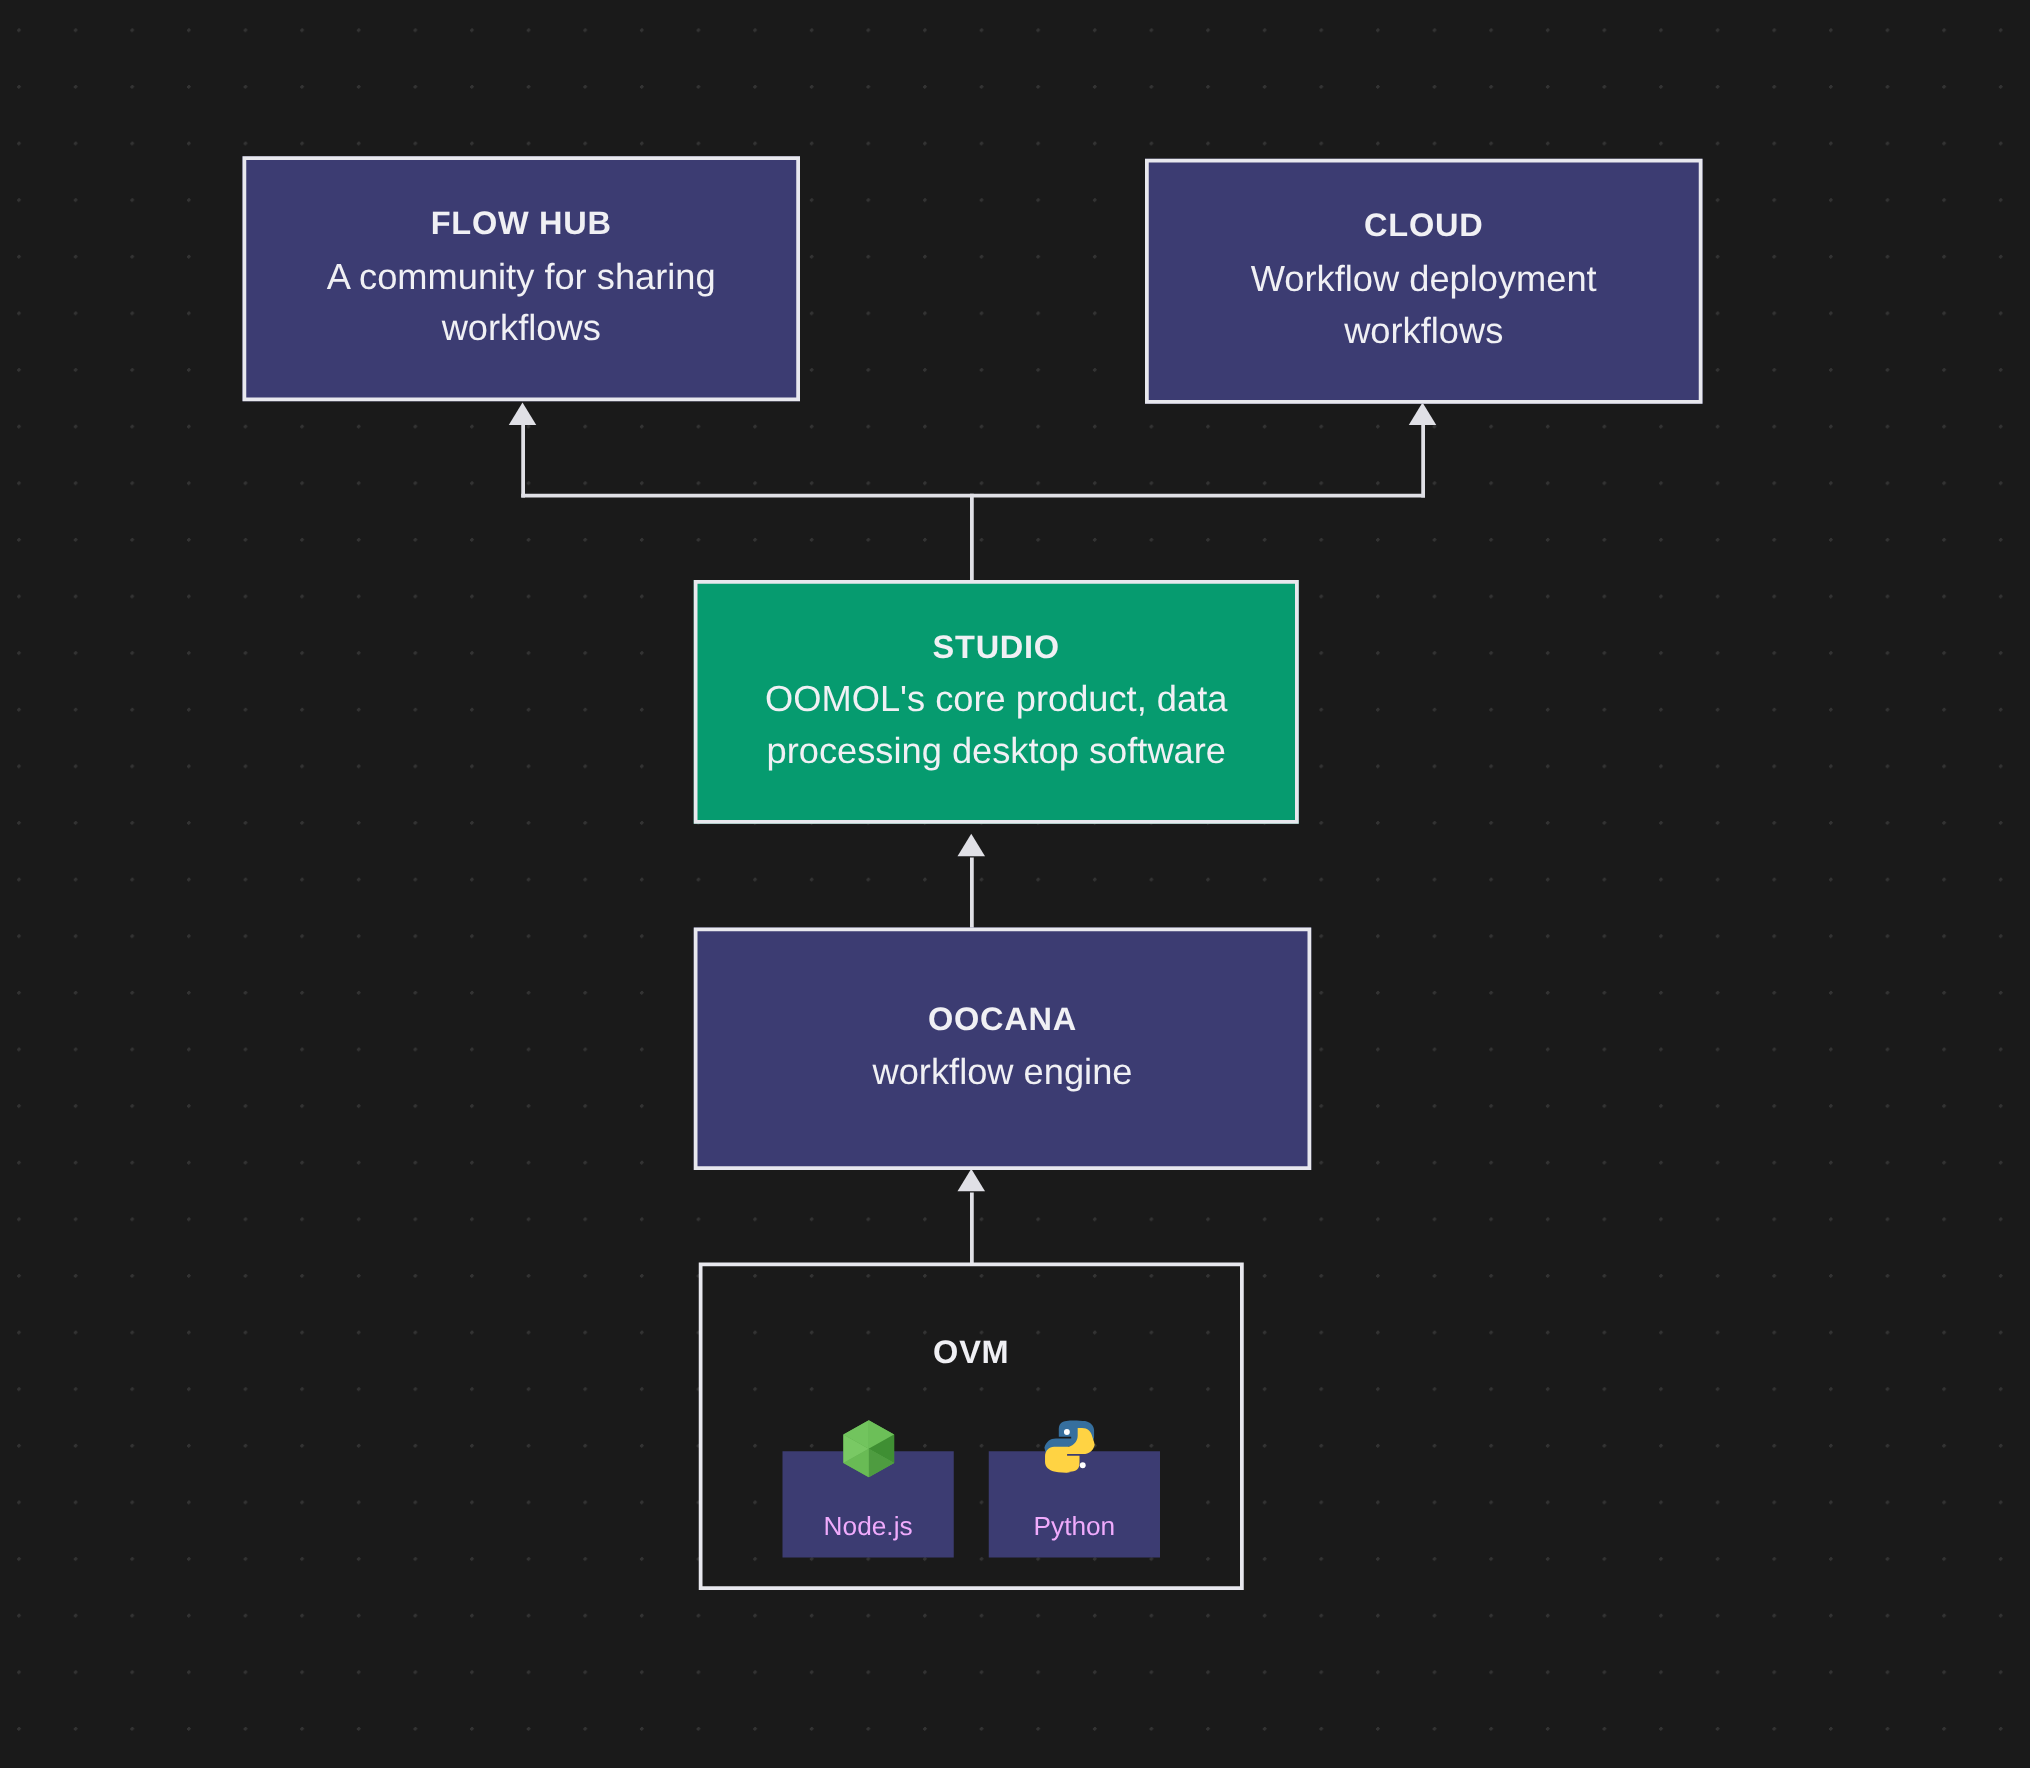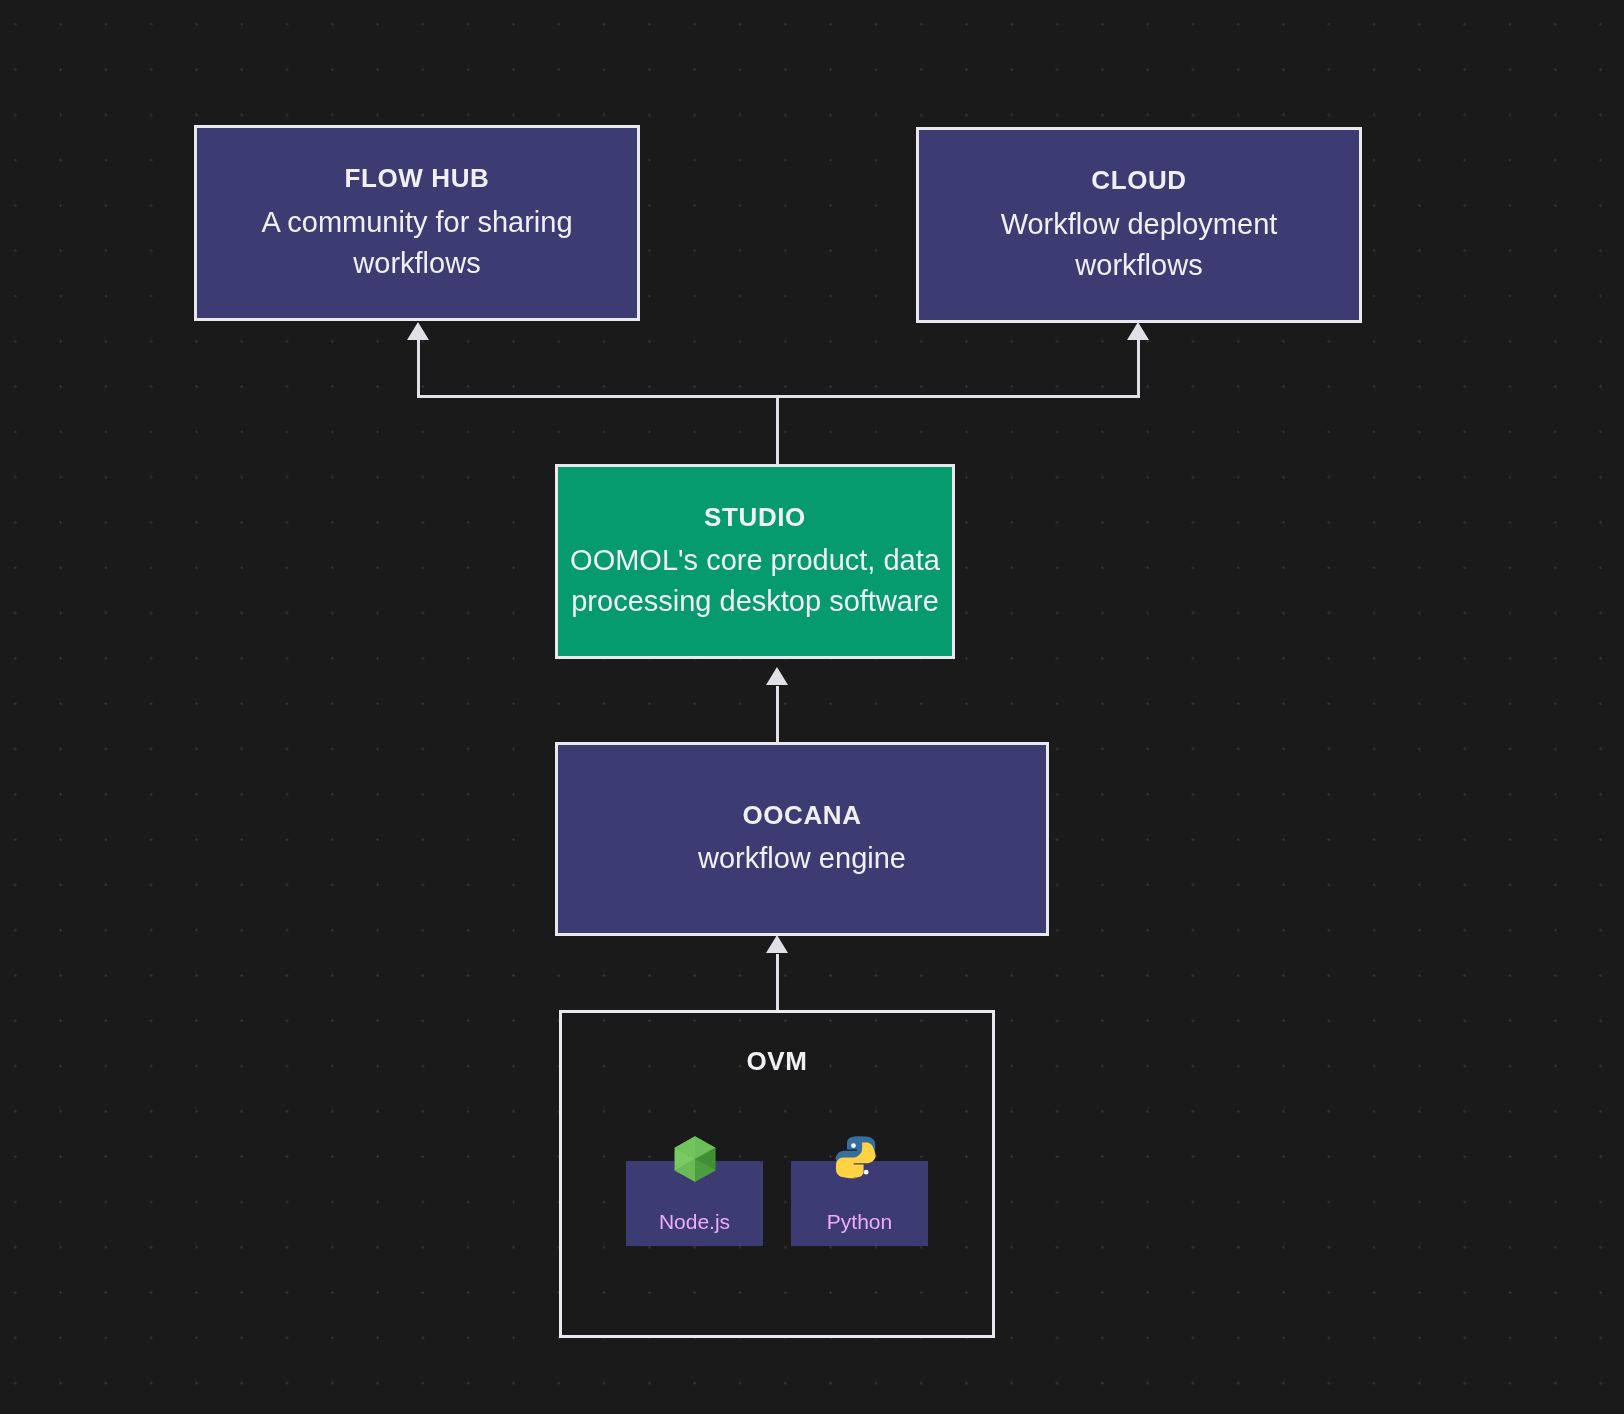--- a/index.html
+++ b/index.html
@@ -46,24 +46,24 @@
     max-width: 92%;
   }
 
   .fill-purple { background: #3c3c72; }
   .fill-green  { background: #069b6f; }
   .fill-none   { background: transparent; }
 
   
   #node-flowhub { left: 194px;  top: 125px;  width: 446px; height: 196px; }
   #node-cloud   { left: 916px;  top: 127px;  width: 446px; height: 196px; }
-  #node-studio  { left: 555px;  top: 464px;  width: 400px; height: 195px; }
+  #node-studio  { left: 555px;  top: 464px;  width: 484px; height: 195px; }
   #node-oocana  { left: 555px;  top: 742px;  width: 494px; height: 194px; }
-  #node-ovm     { left: 559px;  top: 1010px; width: 436px; height: 328px;
-                  justify-content: flex-start; padding-top: 32px; text-align: right; }
+  #node-ovm     { left: 559px;  top: 1010px; width: 436px; height: 262px;
+                  justify-content: flex-start; padding-top: 52px; text-align: right; }
 
   #node-ovm .title { margin-bottom: 6px; }
 
   
   .runtime-row {
     position: absolute;
     left: 0;
     right: 0;
     top: 148px;
     display: flex;

